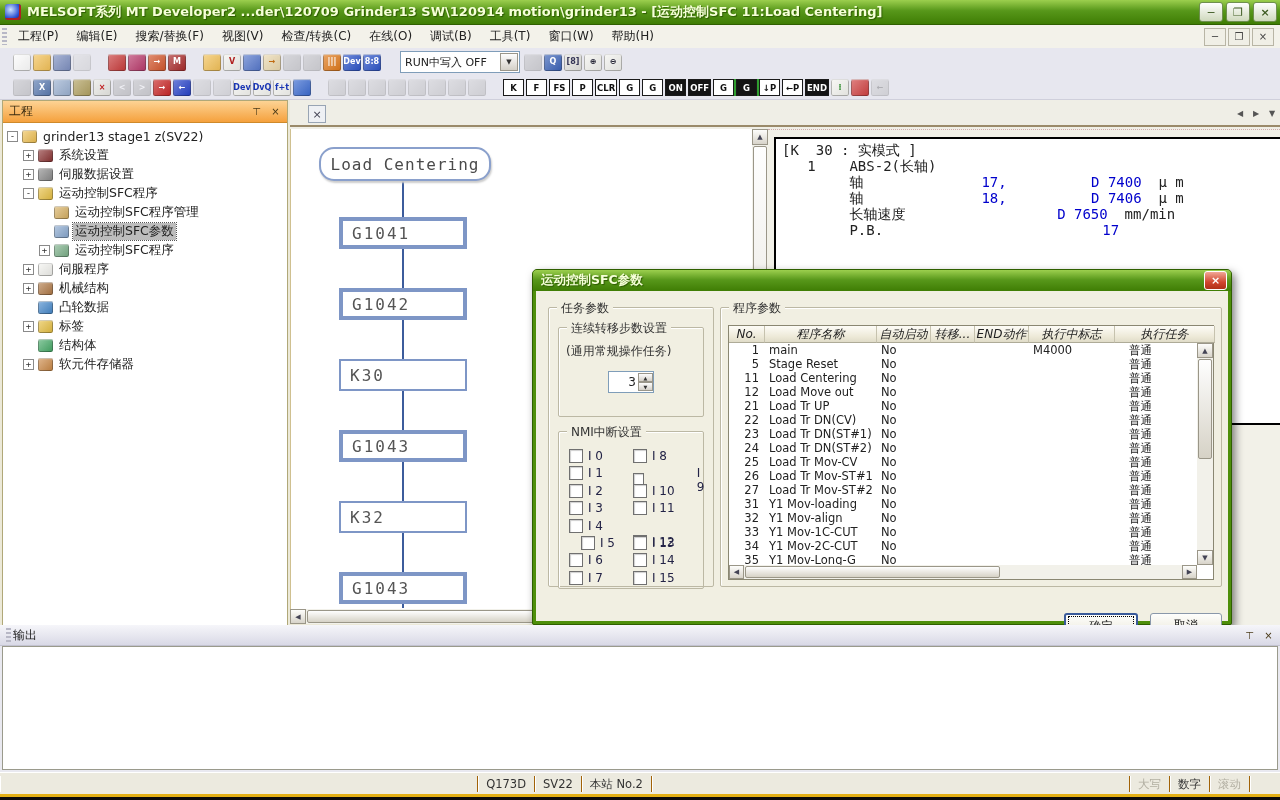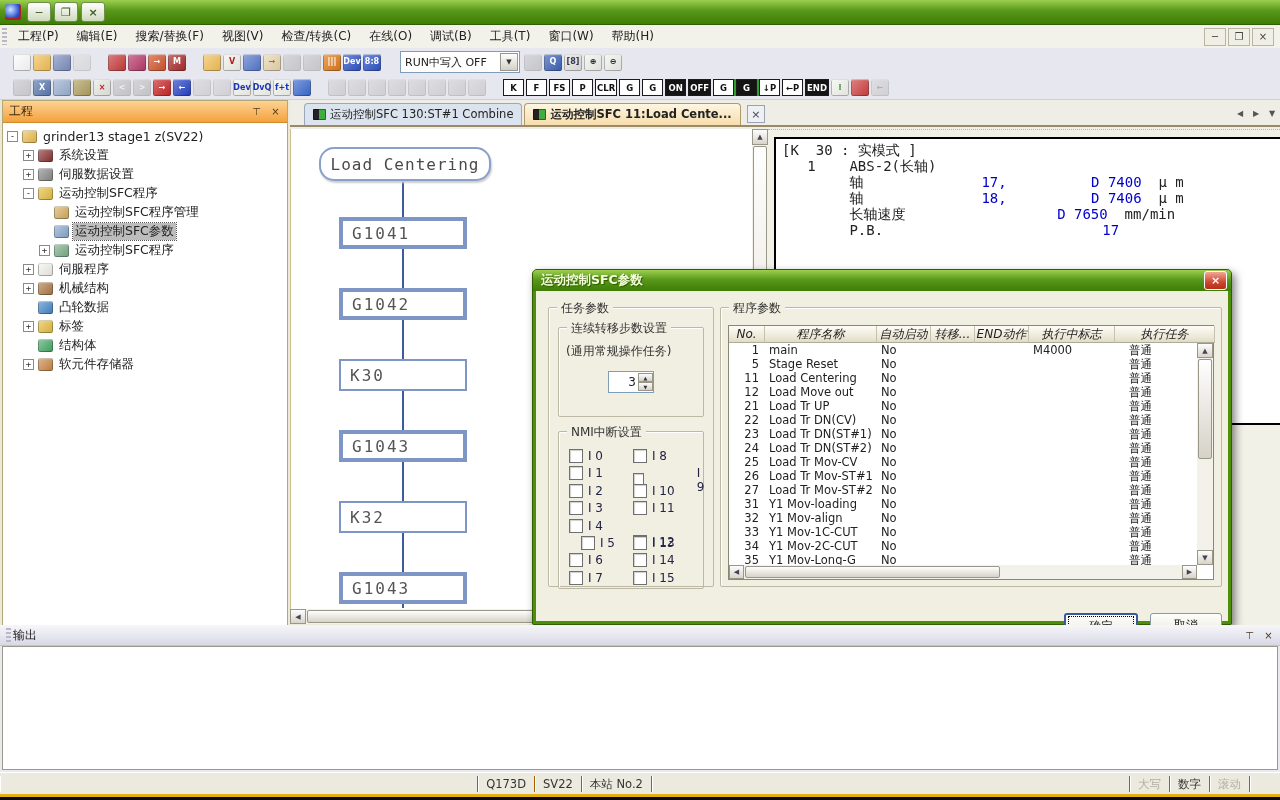--- a/index.html
+++ b/index.html
@@ -156,20 +156,21 @@
   #ok-btn .focus-rect{position:absolute;left:3px;right:3px;top:2px;bottom:2px;outline:1px dotted #000;}
   #cancel-btn{left:614px;}
 </style>
 </head>
 <body>
 
 <div id="window">
 
   <div id="titlebar">
     <div id="app-icon"></div>
+    <div id="title-text">MELSOFT系列 MT Developer2 ...der\120709 Grinder13 SW\120914 motion\grinder13 - [运动控制SFC 11:Load Centering]</div>
     <div class="win-btn">─</div>
     <div class="win-btn">❐</div>
     <div class="win-btn">×</div>
   </div>
 
   <div id="menubar">
     <div class="grip"></div>
     <span id="menu-items"><span class="menu-item">工程(P)</span><span class="menu-item">编辑(E)</span><span class="menu-item">搜索/替换(F)</span><span class="menu-item">视图(V)</span><span class="menu-item">检查/转换(C)</span><span class="menu-item">在线(O)</span><span class="menu-item">调试(B)</span><span class="menu-item">工具(T)</span><span class="menu-item">窗口(W)</span><span class="menu-item">帮助(H)</span></span>
     <div id="mdi-btns">
       <div class="mdi-btn">─</div>
@@ -384,30 +385,20 @@
         <div class="tree-row" style="padding-left: 16px;">
           <span class="expander">+</span>
           <span class="tree-icon" style="background: linear-gradient(135deg, rgba(255, 255, 255, 0.4), rgba(0, 0, 0, 0.1)), rgb(204, 136, 68);"></span>
           <span class="tree-label">软元件存储器</span>
         </div>
       </div>
   </div>
 
   <div id="doc-area">
     <div id="tabbar">
-      <span id="tabs-holder" style="display:flex;align-items:flex-end;">
-          <div class="tab">
-            <span class="tab-icon"></span>
-            <span>运动控制SFC 130:ST#1 Combine</span>
-          </div>
-          <div class="tab active">
-            <span class="tab-icon"></span>
-            <span>运动控制SFC 11:Load Cente...</span>
-          </div>
-        </span>
       <div id="tab-close">×</div>
       <div id="tab-navs">
         <div class="nav-btn">◀</div>
         <div class="nav-btn">▶</div>
         <div class="nav-btn">▼</div>
       </div>
     </div>
 
     <div id="diagram">
       <div id="sfc-line" style="left:111px;top:48px;height:431px;"></div>

